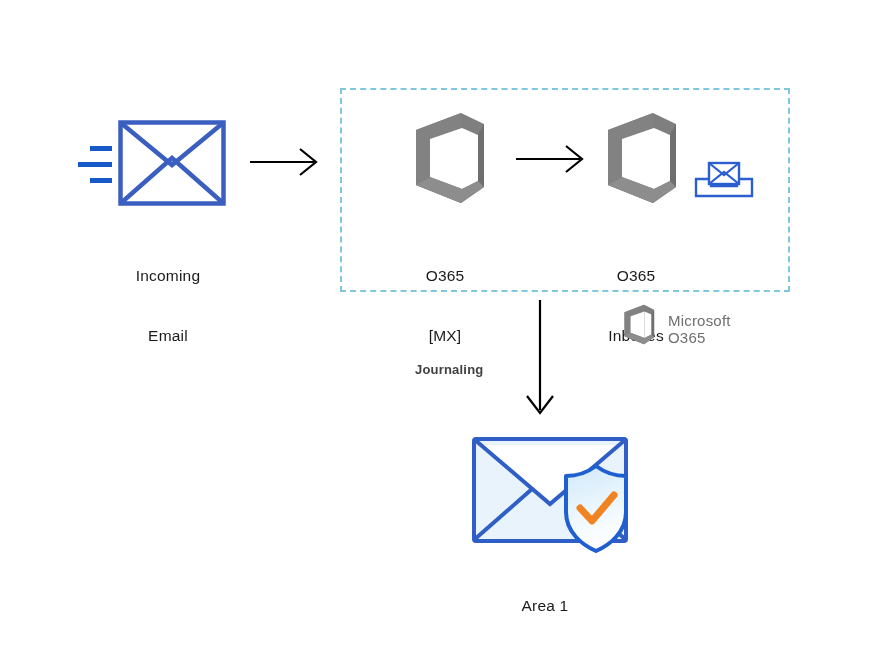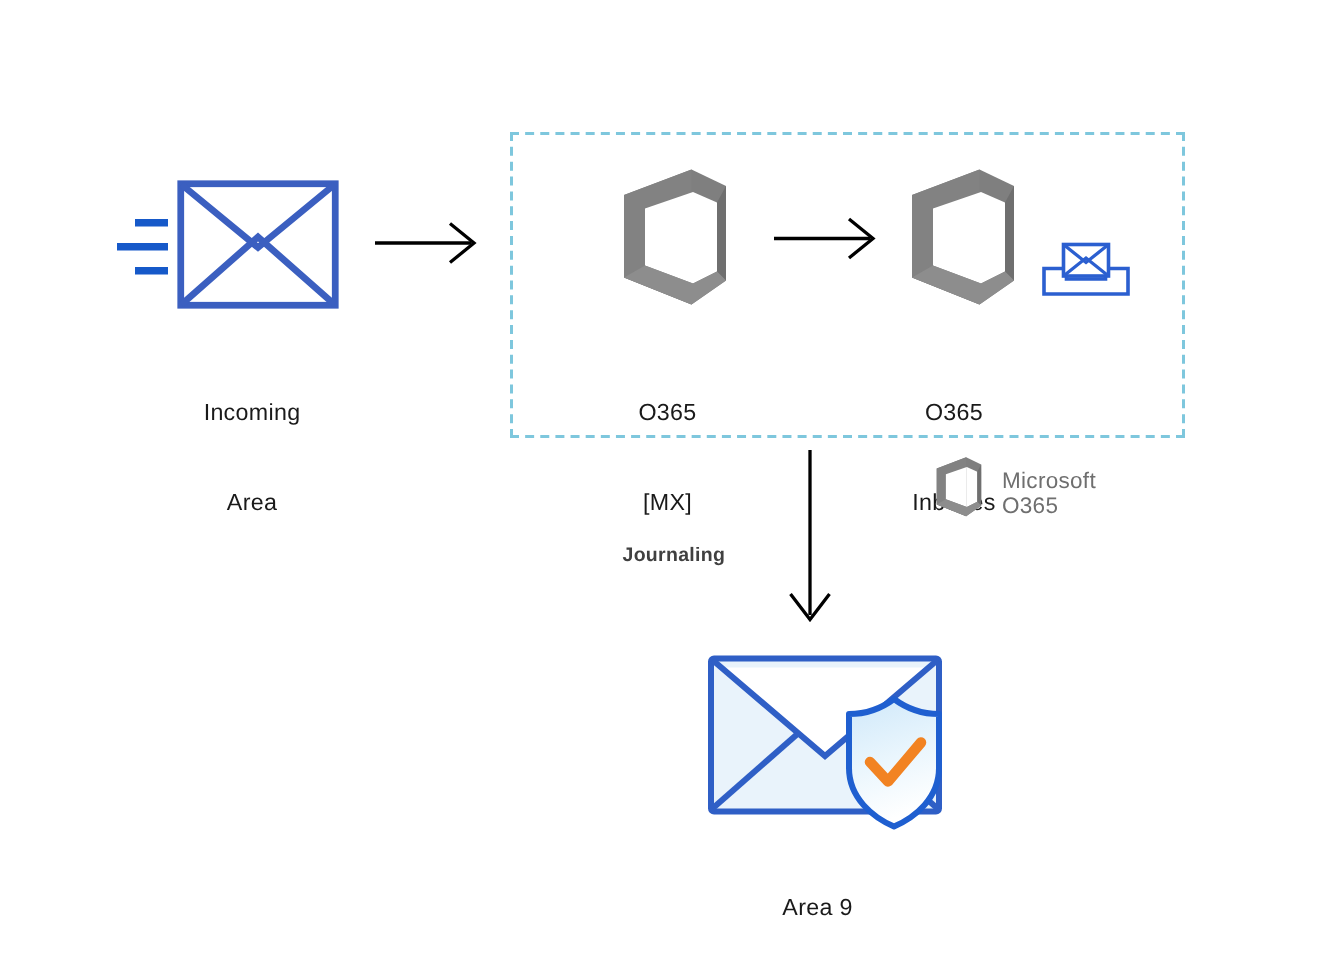--- a/index.html
+++ b/index.html
@@ -85,21 +85,21 @@
   <div class="abs" style="left:118px; top:120px;">
     <svg width="108" height="86" viewBox="0 0 108 86">
       <rect x="2.5" y="2.5" width="103" height="81" fill="#ffffff" stroke="#3b5fc0" stroke-width="4.5"></rect>
       <path d="M3,3 L54,45 L105,3" fill="none" stroke="#3b5fc0" stroke-width="4.5" stroke-linejoin="miter"></path>
       <path d="M3,83 L54,38 L105,83" fill="none" stroke="#3b5fc0" stroke-width="4.5" stroke-linejoin="miter"></path>
     </svg>
   </div>
 
   <div id="incoming-caption" class="abs caption">
     <span class="caption-line">Incoming</span>
-    <span class="caption-line">Area</span>
+    <span class="caption-line">Email</span>
   </div>
 
   <div class="abs" style="left:250px; top:145px;">
     <svg width="72" height="34" viewBox="0 0 72 34">
       <line x1="0" y1="17" x2="64" y2="17" stroke="#000000" stroke-width="2.2"></line>
       <polyline points="50,4 66,17 50,30" fill="none" stroke="#000000" stroke-width="2.2" stroke-linecap="butt" stroke-linejoin="miter"></polyline>
     </svg>
   </div>
 
   <div class="abs" style="left:406px; top:111px;">
@@ -200,17 +200,17 @@
       </defs>
       <path d="M96,44 C108,44 118,40 126,34 C134,40 144,44 156,44
                L156,80 C156,100 140,113 126,119
                C112,113 96,100 96,80 Z" fill="url(#shieldGrad)" stroke="#1f5fd0" stroke-width="4" stroke-linejoin="round"></path>
 
       <polyline points="110,76 122,89 144,63" fill="none" stroke="#f28322" stroke-width="7" stroke-linecap="round" stroke-linejoin="round"></polyline>
     </svg>
   </div>
 
   <div id="area1-caption" class="abs caption">
-    <span class="caption-line">Area 9</span>
+    <span class="caption-line">Area 1</span>
     
   </div>
 
 </div>
 
 </body></html>

